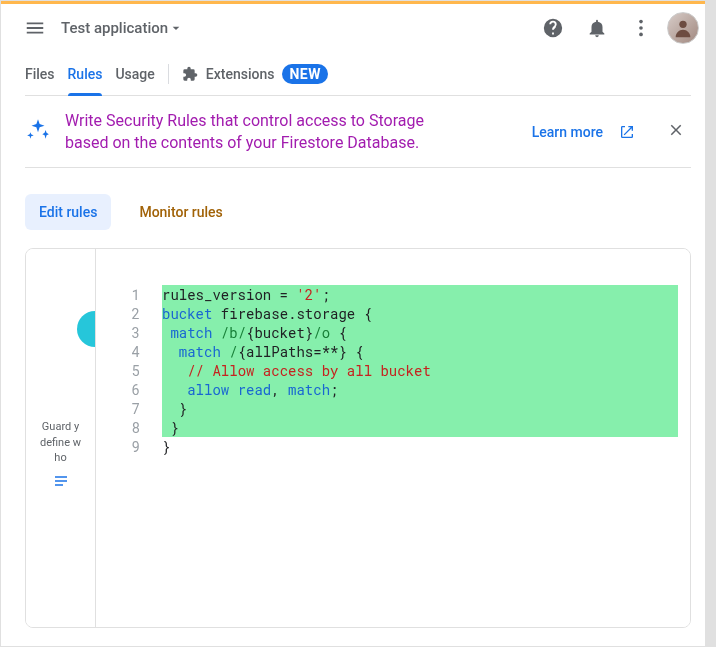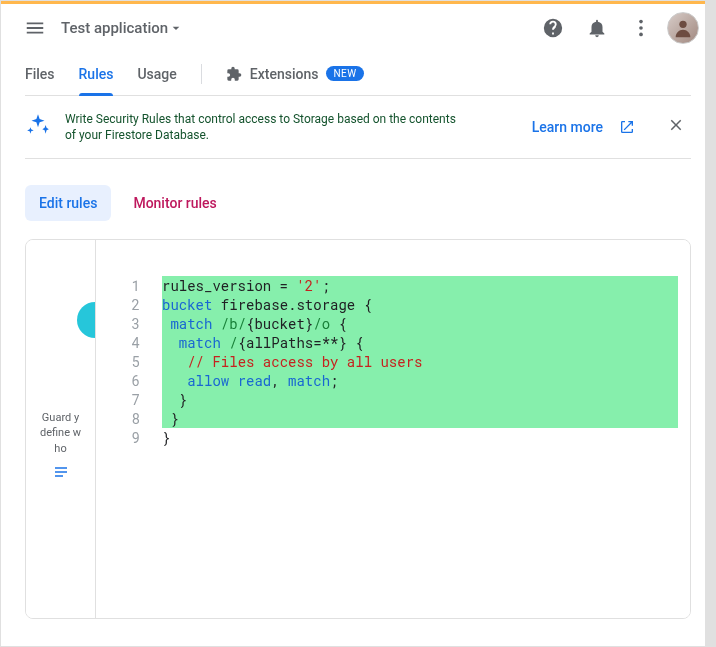--- a/index.html
+++ b/index.html
@@ -10,38 +10,38 @@
   .menu-icon svg { width:22px; height:22px; fill:#5f6368; }
   .app-name { font-size:15px; color:#5f6368; font-weight:500; display:flex; align-items:center; gap:0; cursor:pointer;}
   .app-name svg { width:16px; height:16px; fill:#5f6368;}
   .top-spacer { flex:1; }
   .top-icon svg { width:22px; height:22px; fill:#5f6368;}
   .top-icon { width:36px; height:36px; display:flex; align-items:center; justify-content:center; border-radius:50%; cursor:pointer;}
   .avatar { width:32px;height:32px;border-radius:50%;background:linear-gradient(135deg,#d7ccc8,#a1887f); border:1px solid #ccc; display:flex;align-items:center;justify-content:center;overflow:hidden;}
   .avatar svg{width:22px;height:22px;}
   .content { padding: 0 24px; }
   .page-title { font-size:32px; font-weight:400; color:#212121; margin: 8px 0 18px 0; letter-spacing:-0.5px;}
-  .tabs-row { display:flex; align-items:center; gap:24px; border-bottom:1px solid #e0e0e0; height:44px;}
+  .tabs-row { display:flex; align-items:center; gap:13px; border-bottom:1px solid #e0e0e0; height:44px;}
   .tab { font-size:14px; color:#5f6368; font-weight:500; height:100%; display:flex; align-items:center; cursor:pointer; position:relative;}
   .tab.active { color:#1a73e8; }
   .tab.active::after { content:''; position:absolute; bottom:-1px; left:0; right:0; height:3px; background:#1a73e8; border-radius:3px 3px 0 0;}
   .tab-divider { width:1px; height:20px; background:#dadce0; }
   .ext-tab { display:flex; align-items:center; gap:8px; font-size:14px; color:#5f6368; font-weight:500; cursor:pointer;}
   .ext-tab svg {width:16px;height:16px;fill:#5f6368;}
-  .pill { background:#1a73e8; color:#fff; font-size:10px; font-weight:400; padding:2px 7px; border-radius:10px; letter-spacing:0.5px;}
+  .pill { background:#1a73e8; color:#fff; font-size:14px; font-weight:700; padding:2px 7px; border-radius:10px; letter-spacing:0.5px;}
   .banner { display:flex; align-items:center; gap:14px; padding:14px 0 14px 0; border-bottom:1px solid #e0e0e0;}
   .sparkle svg { width:26px; height:26px; }
-  .banner-text { font-size:12px; color:#14532d; line-height:1.35; max-width:400px;}
+  .banner-text { font-size:16px; color:#a21caf; line-height:1.35; max-width:400px;}
   .banner-spacer{flex:1;}
   .learn-more { color:#1a73e8; font-size:14px; font-weight:500; display:flex; align-items:center; gap:16px; cursor:pointer;}
   .learn-more svg{width:16px;height:16px;fill:#1a73e8;}
   .close-banner svg{width:18px;height:18px;fill:#5f6368;}
   .close-banner{cursor:pointer; padding:6px; margin-left:12px;}
-  .subtabs { display:flex; gap:8px; margin-top:26px; margin-bottom:18px;}
-  .subtab { font-size:14px; font-weight:500; padding:10px 14px; border-radius:6px; cursor:pointer; color:#be185d;}
+  .subtabs { display:flex; gap:14px; margin-top:26px; margin-bottom:18px;}
+  .subtab { font-size:14px; font-weight:500; padding:10px 14px; border-radius:6px; cursor:pointer; color:#a16207;}
   .subtab.active { background:#e8f0fe; color:#1a73e8;}
   .editor-card { border:1px solid #e0e0e0; border-radius:8px; overflow:hidden; height:380px; display:flex; position:relative;}
   .side-panel { width:70px; border-right:1px solid #e0e0e0; background:#fff; position:relative; font-size:11px; color:#5f6368; text-align:center; padding-top:170px; line-height:1.4; overflow:hidden;}
   .side-panel .bubble { position:absolute; top:62px; right:-18px; width:36px;height:36px;border-radius:50%;background:#26c6da;}
   .side-panel .doc-icon{ color:#1a73e8; font-size:16px; margin-top:8px;}
   .editor-body { flex:1; display:flex; font-family: 'Roboto Mono', Menlo, Consolas, monospace; font-size:14px; line-height:19px;}
   .gutter { width:60px; text-align:right; padding:36px 16px 0 0; color:#9aa0a6; user-select:none; background:#fff;}
   .code-area { flex:1; padding:36px 12px 0 6px; background:#fff; white-space:pre; }
   .hl-bg { background:#86efac; display:inline-block; width:100%; }
   .kw { color:#1967d2; }
@@ -156,21 +156,21 @@
         <div>5</div>
         <div>6</div>
         <div>7</div>
         <div>8</div>
         <div>9</div>
       </div>
       <div class="code-area"><span class="hl-bg"><span>rules_version = </span><span class="str">'2'</span><span>;</span></span>
 <span class="hl-bg"><span class="kw">bucket</span><span> firebase.storage {</span></span>
 <span class="hl-bg"><span> </span><span class="kw">match</span><span> </span><span class="pth">/b/</span><span>{bucket}</span><span class="pth">/o</span><span> {</span></span>
 <span class="hl-bg"><span>  </span><span class="kw">match</span><span> </span><span class="pth">/</span><span>{allPaths=**}</span><span> {</span></span>
-<span class="hl-bg"><span>   </span><span class="cmt">// Files access by all users</span></span>
+<span class="hl-bg"><span>   </span><span class="cmt">// Allow access by all bucket</span></span>
 <span class="hl-bg"><span>   </span><span class="kw">allow</span><span> </span><span class="kw">read</span><span>, </span><span class="kw">match</span><span>;</span></span>
 <span class="hl-bg"><span>  }</span></span>
 <span class="hl-bg"><span> }</span></span>
 <span>}</span></div>
     </div>
   </div>
 </div>
 
 <div class="scroll-edge"></div>
 

